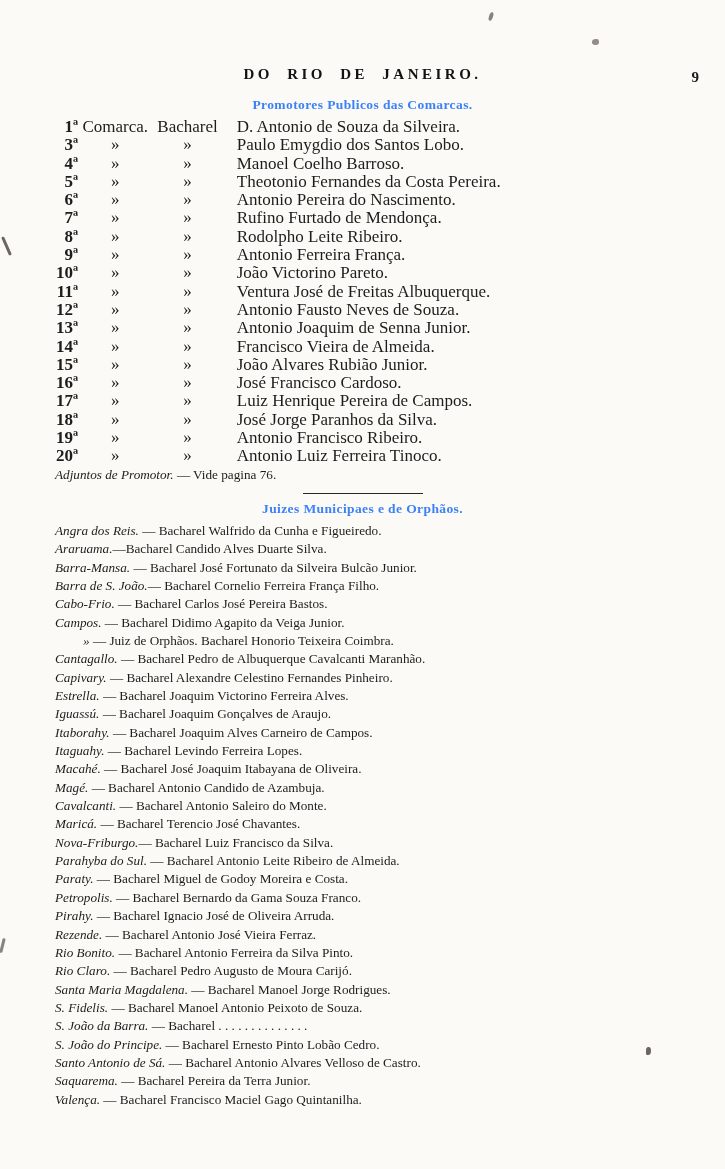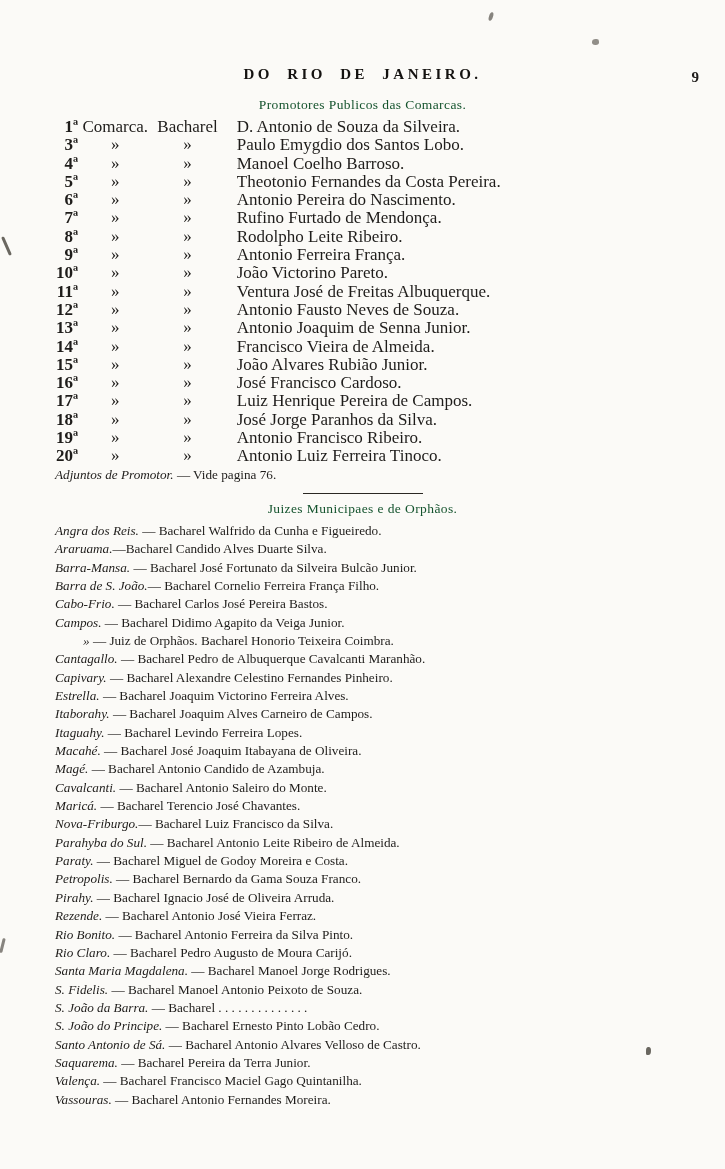--- a/index.html
+++ b/index.html
@@ -21,23 +21,23 @@
     color: #141210;
   }
   .page-number {
     position: absolute; right: 26px; top: 3px;
     font-weight: bold; font-size: 15px;
   }
 
   .section-title {
     margin: 7px 0 5px 0;
     text-align: center;
-    font-weight: normal; font-size: 13.5px;
+    font-weight: bold; font-size: 13.5px;
     letter-spacing: 0.4px;
-    color: #14532d;
+    color: #3b82f6;
   }
   .section-title.promotores { margin-top: 9px; }
 
   .promotores-table { margin-left: 50px; font-size: 17px; }
   .p-row { line-height: 18.3px; white-space: nowrap; }
   .p-num  { display: inline-block; width: 28px; text-align: right; font-weight: bold; }
   .p-col2 { display: inline-block; width: 66px; text-align: center; }
   .p-col3 { display: inline-block; width: 70px; text-align: center; }
   .p-name { padding-left: 10px; }
 
@@ -252,20 +252,23 @@
   </div>
 
   <div class="j-row">
     <span class="j-place">Capivary.</span><span class="j-rest"> — Bacharel Alexandre Celestino Fernandes Pinheiro.</span>
   </div>
 
   <div class="j-row">
     <span class="j-place">Estrella.</span><span class="j-rest"> — Bacharel Joaquim Victorino Ferreira Alves.</span>
   </div>
 
+  <div class="j-row">
+    <span class="j-place">Iguassú.</span><span class="j-rest"> — Bacharel Joaquim Gonçalves de Araujo.</span>
+  </div>
 
   <div class="j-row">
     <span class="j-place">Itaborahy.</span><span class="j-rest"> — Bacharel Joaquim Alves Carneiro de Campos.</span>
   </div>
 
   <div class="j-row">
     <span class="j-place">Itaguahy.</span><span class="j-rest"> — Bacharel Levindo Ferreira Lopes.</span>
   </div>
 
   <div class="j-row">
@@ -337,23 +340,20 @@
   </div>
 
   <div class="j-row">
     <span class="j-place">Saquarema.</span><span class="j-rest"> — Bacharel Pereira da Terra Junior.</span>
   </div>
 
   <div class="j-row">
     <span class="j-place">Valença.</span><span class="j-rest"> — Bacharel Francisco Maciel Gago Quintanilha.</span>
   </div>
 
-  <div class="j-row">
-    <span class="j-place">Vassouras.</span><span class="j-rest"> — Bacharel Antonio Fernandes Moreira.</span>
-  </div>
 </div>
 
   <div class="artifact a1"></div>
   <div class="artifact a2"></div>
   <div class="artifact a3"></div>
   <div class="artifact a4"></div>
   <div class="artifact a5"></div>
 
 </div>
 

